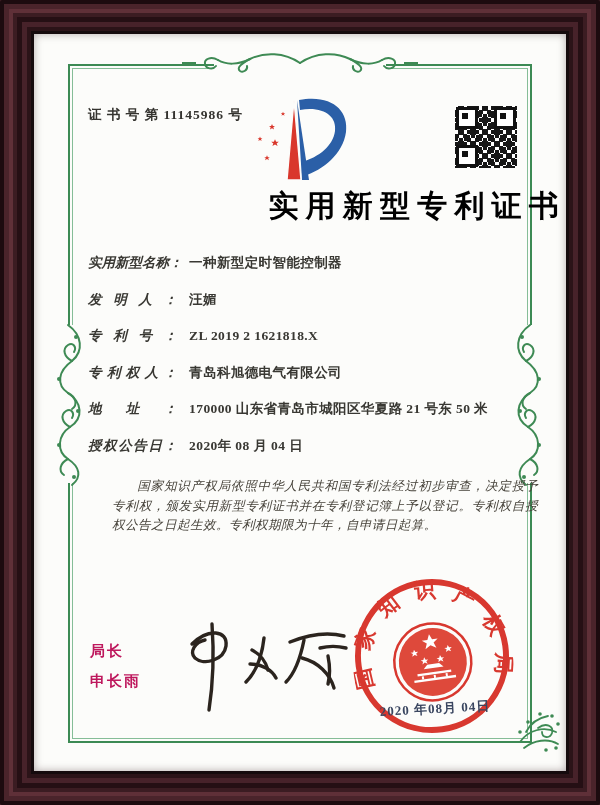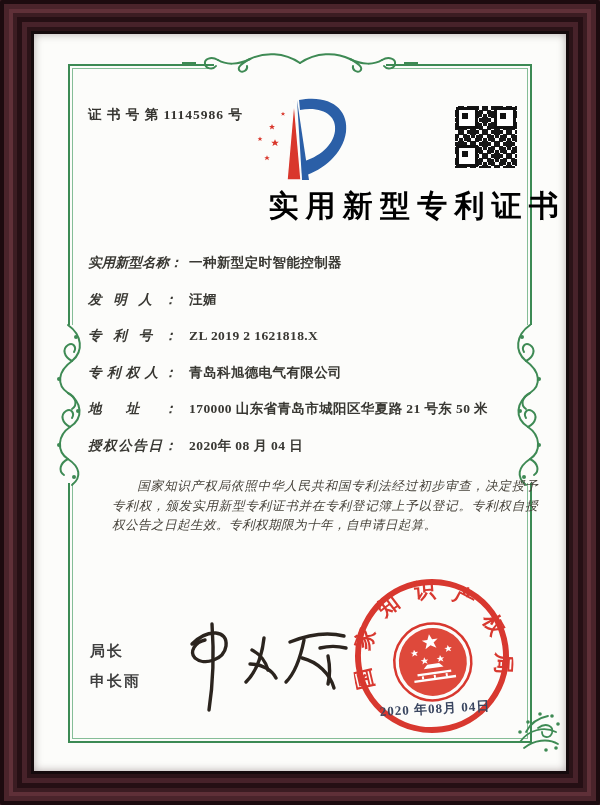--- a/index.html
+++ b/index.html
@@ -43,21 +43,21 @@
   .fvalue{margin-left:12px;letter-spacing:.4px;}
   .grant-row{display:flex;}
   .grant-row .g1{width:236px;}
   
   .notes{position:absolute;left:54px;top:443px;width:426px;z-index:4;
     font-size:12.6px;line-height:19.5px;color:#46423a;font-style:italic;
     text-align:justify;letter-spacing:.4px;margin-left:24px;}
   .notes p{margin:0;text-indent:2em;}
   
   .director{position:absolute;left:56px;top:602px;z-index:4;font-size:15px;
-    font-weight:bold;color:#404040;letter-spacing:2px;line-height:30px;}
+    font-weight:bold;color:#be185d;letter-spacing:2px;line-height:30px;}
   .signature{position:absolute;left:130px;top:576px;width:195px;height:110px;z-index:4;}
   .seal{position:absolute;left:318px;top:542px;width:160px;height:160px;z-index:5;
     transform:rotate(-8deg);opacity:.92;}
   .seal-date{position:absolute;left:316px;top:666px;width:170px;z-index:6;text-align:center;
     font-size:13px;font-weight:bold;color:#3a4660;letter-spacing:1px;transform:rotate(-3deg);}
 </style>
 </head>
 <body>
 
 <div class="stage">

